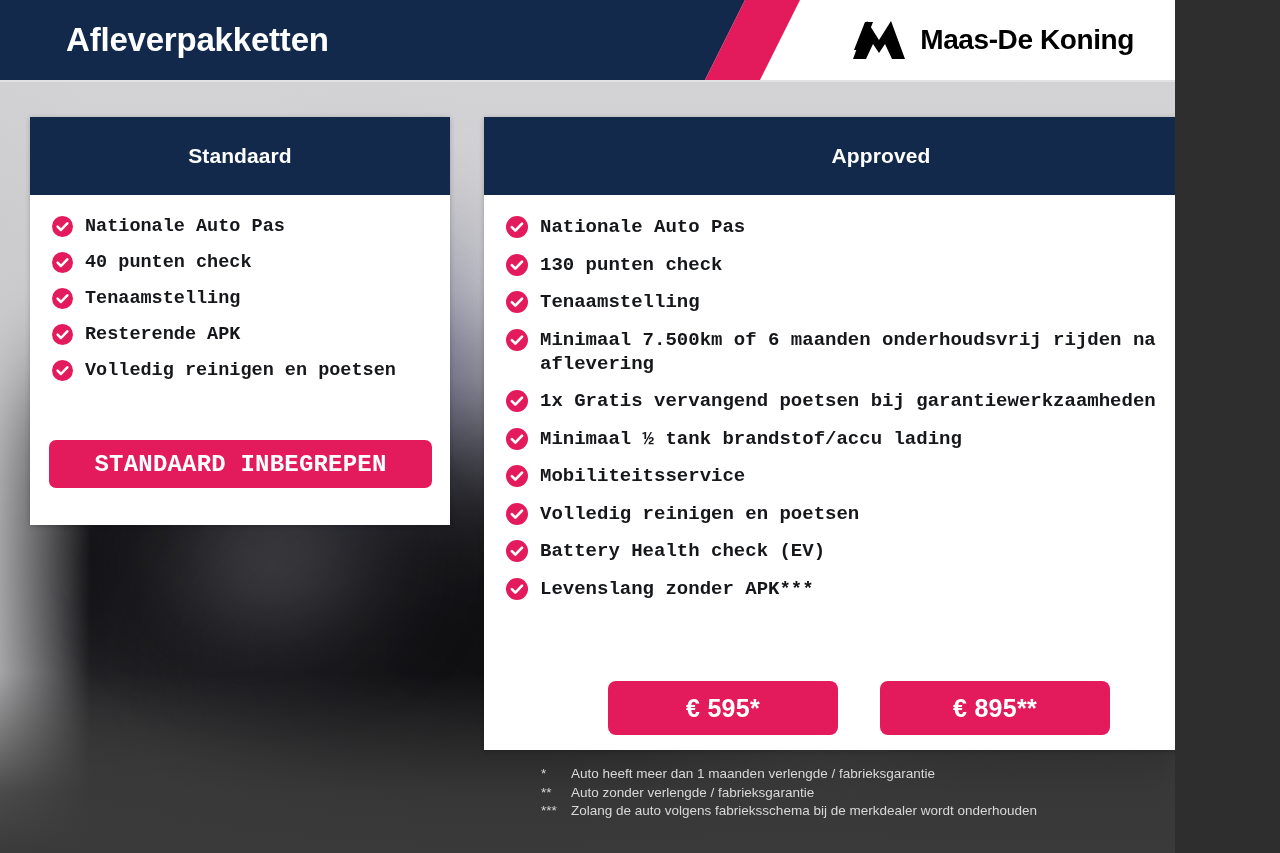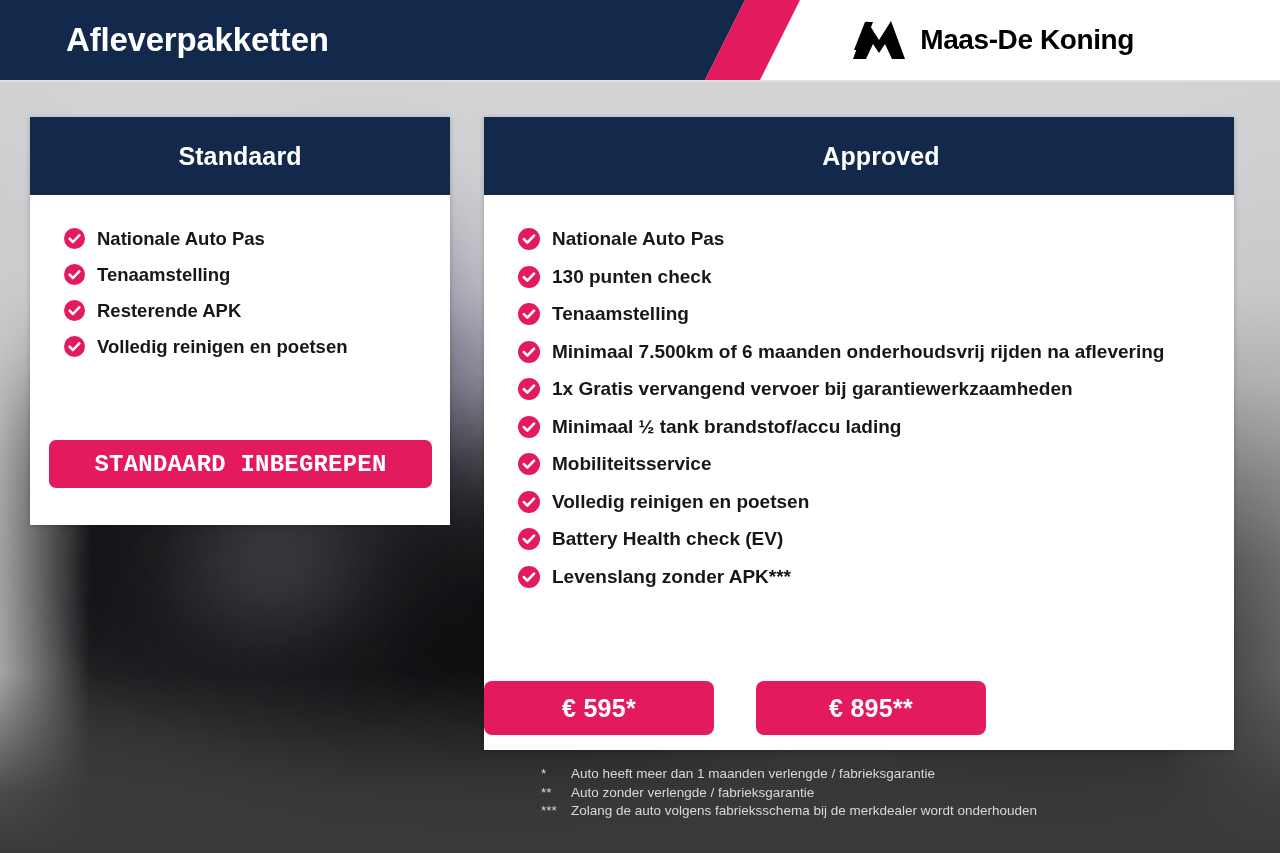--- a/index.html
+++ b/index.html
@@ -13,21 +13,21 @@
     font-family: "Liberation Sans", sans-serif;
     overflow: hidden;
     position: relative;
     background: #2e2e2e;
   }
 
   
   #stage {
     position: absolute;
     inset: 0;
-    width: 1280px;
+    width: 1175px;
     height: 853px;
     overflow: hidden;
   }
   .bg-base {
     position: absolute;
     left: 0; top: 80px;
     width: 1280px; height: 773px;
     background:
       linear-gradient(180deg,
         #d6d6d8 0px,
@@ -153,37 +153,38 @@
     background: #ffffff;
     box-shadow: 0 1px 5px rgba(0,0,0,0.22);
     z-index: 3;
   }
   .card-head {
     background: #12294c;
     display: flex;
     align-items: center;
     justify-content: center;
     color: #ffffff;
-    font-size: 25px;
+    font-size: 21px;
     font-weight: bold;
     letter-spacing: 0.1px;
   }
   #card-standaard { left: 30px; top: 117px; width: 420px; height: 408px; }
   #card-standaard .card-head { height: 78px; }
   #card-approved  { left: 484px; top: 117px; width: 750px; height: 633px; }
   #card-approved  .card-head { height: 78px; padding-left: 44px; }
 
   .card-body { padding: 0; }
   #card-standaard .card-body { padding: 20px 22px 0 22px; }
   #card-approved  .card-body { padding: 20px 22px 0 22px; }
 
   ul.feature-list {
     list-style: none;
-    margin: 12px;
+    margin: 0;
     padding: 0;
+    font-family: Liberation Mono, monospace;
   }
   ul.feature-list li {
     display: flex;
     align-items: flex-start;
     gap: 12px;
     color: #15171a;
     font-weight: bold;
   }
   #card-standaard ul.feature-list li {
     font-size: 18.5px;
@@ -225,20 +226,21 @@
     align-items: center;
     justify-content: center;
   }
 
   
   #price-row {
     position: absolute;
     left: 484px; top: 681px;
     width: 750px;
     display: flex;
+    justify-content: center;
     gap: 42px;
     z-index: 4;
     border-radius: 24px;
   }
   .price-button {
     width: 230px; height: 54px;
     background: #e31b5d;
     border: none;
     border-radius: 8px;
     color: #ffffff;
@@ -314,20 +316,27 @@
                 <circle cx="12" cy="12" r="12" fill="#e31b5d"></circle>
                 <path d="M6.4 12.2 L10.2 16 L17.5 8.3" fill="none" stroke="#ffffff" stroke-width="2.9" stroke-linecap="round" stroke-linejoin="round"></path>
               </svg></span>
             <span class="feature-text">Nationale Auto Pas</span>
           </li>
           <li>
             <span class="check-icon" style="background: transparent;"><svg width="21" height="21" viewBox="0 0 24 24">
                 <circle cx="12" cy="12" r="12" fill="#e31b5d"></circle>
                 <path d="M6.4 12.2 L10.2 16 L17.5 8.3" fill="none" stroke="#ffffff" stroke-width="2.9" stroke-linecap="round" stroke-linejoin="round"></path>
               </svg></span>
+            <span class="feature-text">40 punten check</span>
+          </li>
+          <li>
+            <span class="check-icon" style="background: transparent;"><svg width="21" height="21" viewBox="0 0 24 24">
+                <circle cx="12" cy="12" r="12" fill="#e31b5d"></circle>
+                <path d="M6.4 12.2 L10.2 16 L17.5 8.3" fill="none" stroke="#ffffff" stroke-width="2.9" stroke-linecap="round" stroke-linejoin="round"></path>
+              </svg></span>
             <span class="feature-text">Tenaamstelling</span>
           </li>
           <li>
             <span class="check-icon" style="background: transparent;"><svg width="21" height="21" viewBox="0 0 24 24">
                 <circle cx="12" cy="12" r="12" fill="#e31b5d"></circle>
                 <path d="M6.4 12.2 L10.2 16 L17.5 8.3" fill="none" stroke="#ffffff" stroke-width="2.9" stroke-linecap="round" stroke-linejoin="round"></path>
               </svg></span>
             <span class="feature-text">Resterende APK</span>
           </li>
           <li>
@@ -372,21 +381,21 @@
                 <circle cx="12" cy="12" r="12" fill="#e31b5d"></circle>
                 <path d="M6.4 12.2 L10.2 16 L17.5 8.3" fill="none" stroke="#ffffff" stroke-width="2.9" stroke-linecap="round" stroke-linejoin="round"></path>
               </svg></span>
             <span class="feature-text">Minimaal 7.500km of 6 maanden onderhoudsvrij rijden na aflevering</span>
           </li>
           <li>
             <span class="check-icon" style="background: transparent;"><svg width="22" height="22" viewBox="0 0 24 24">
                 <circle cx="12" cy="12" r="12" fill="#e31b5d"></circle>
                 <path d="M6.4 12.2 L10.2 16 L17.5 8.3" fill="none" stroke="#ffffff" stroke-width="2.9" stroke-linecap="round" stroke-linejoin="round"></path>
               </svg></span>
-            <span class="feature-text">1x Gratis vervangend vervoer bij garantiewerkzaamheden</span>
+            <span class="feature-text">1x Gratis vervangend poetsen bij garantiewerkzaamheden</span>
           </li>
           <li>
             <span class="check-icon" style="background: transparent;"><svg width="22" height="22" viewBox="0 0 24 24">
                 <circle cx="12" cy="12" r="12" fill="#e31b5d"></circle>
                 <path d="M6.4 12.2 L10.2 16 L17.5 8.3" fill="none" stroke="#ffffff" stroke-width="2.9" stroke-linecap="round" stroke-linejoin="round"></path>
               </svg></span>
             <span class="feature-text">Minimaal ½ tank brandstof/accu lading</span>
           </li>
           <li>
             <span class="check-icon" style="background: transparent;"><svg width="22" height="22" viewBox="0 0 24 24">

